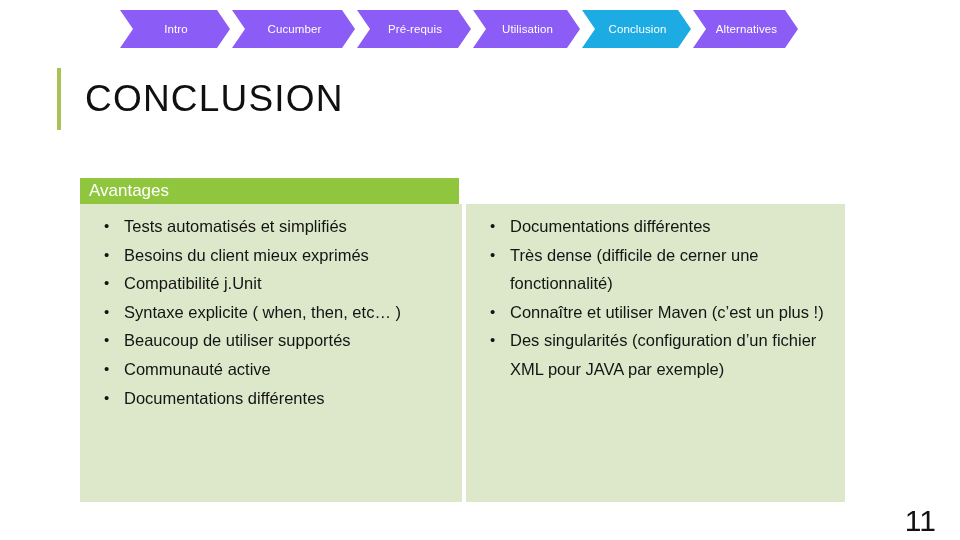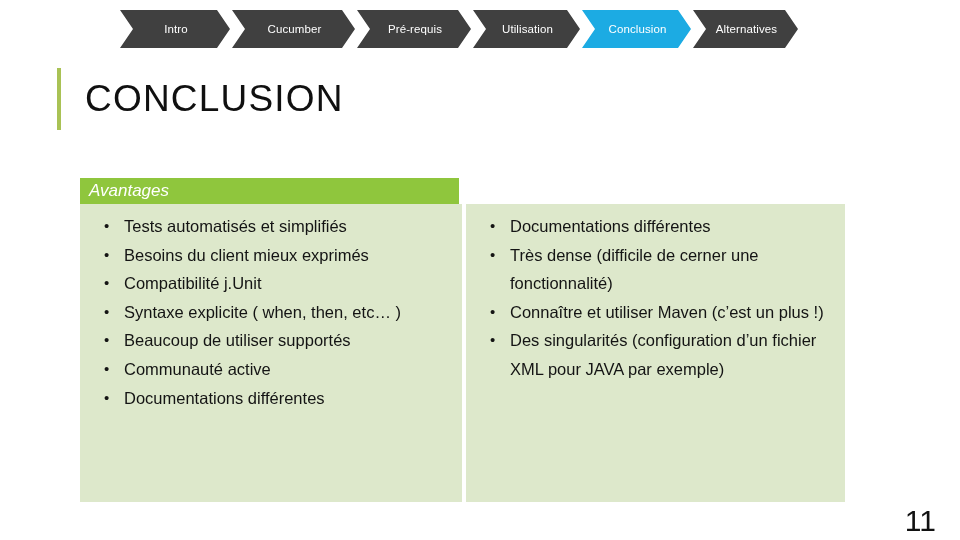--- a/index.html
+++ b/index.html
@@ -34,21 +34,21 @@
     color: #ffffff;
     font-size: 11.5px;
     line-height: 1.05;
     text-align: center;
     letter-spacing: .1px;
     padding: 0 14px 0 16px;
     -webkit-clip-path: polygon(0 0, calc(100% - 13px) 0, 100% 50%, calc(100% - 13px) 100%, 0 100%, 13px 50%);
     clip-path: polygon(0 0, calc(100% - 13px) 0, 100% 50%, calc(100% - 13px) 100%, 0 100%, 13px 50%);
     margin-right: 2px;
   }
-  .chevron.green  { background: #404040; }
+  .chevron.green  { background: #8b5cf6; }
   .chevron.blue   { background: #1cabe3; }
   .chevron-label  { display: block; width: 100%; }
 
   
   #title-accent-bar {
     position: absolute;
     left: 57px;
     top: 68px;
     width: 4px;
     height: 62px;
@@ -69,21 +69,20 @@
   
   #comparison-table {
     position: absolute;
     left: 80px;
     top: 178px;
     width: 765px;
   }
   .table-header-row {
     display: flex;
     height: 26px;
-    font-style: italic;
   }
   .th {
     background: #8fc63d;
     color: #ffffff;
     font-size: 17px;
     display: flex;
     align-items: center;
     padding-left: 9px;
     box-sizing: border-box;
   }

